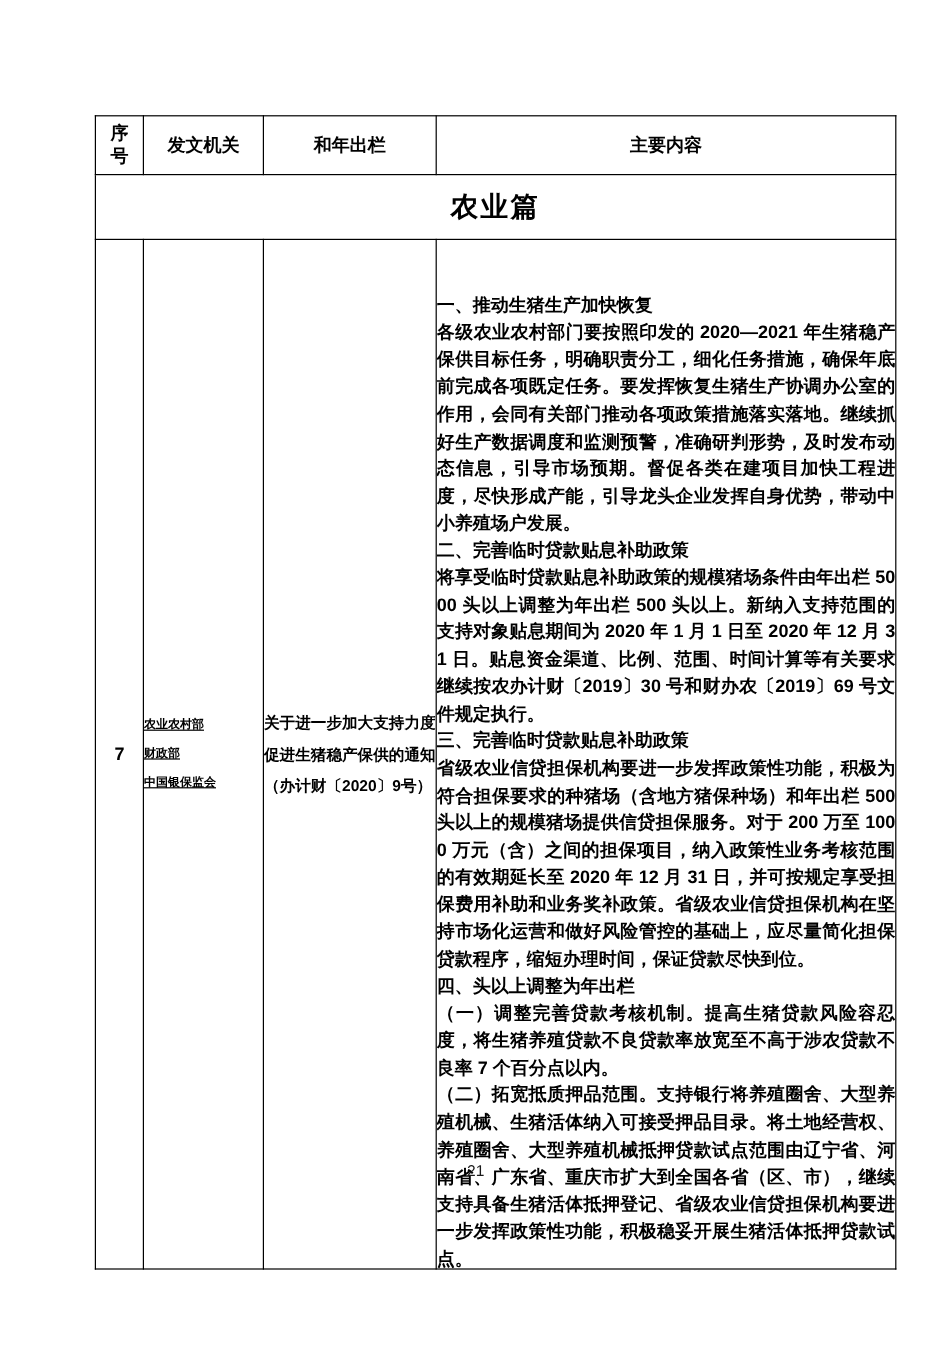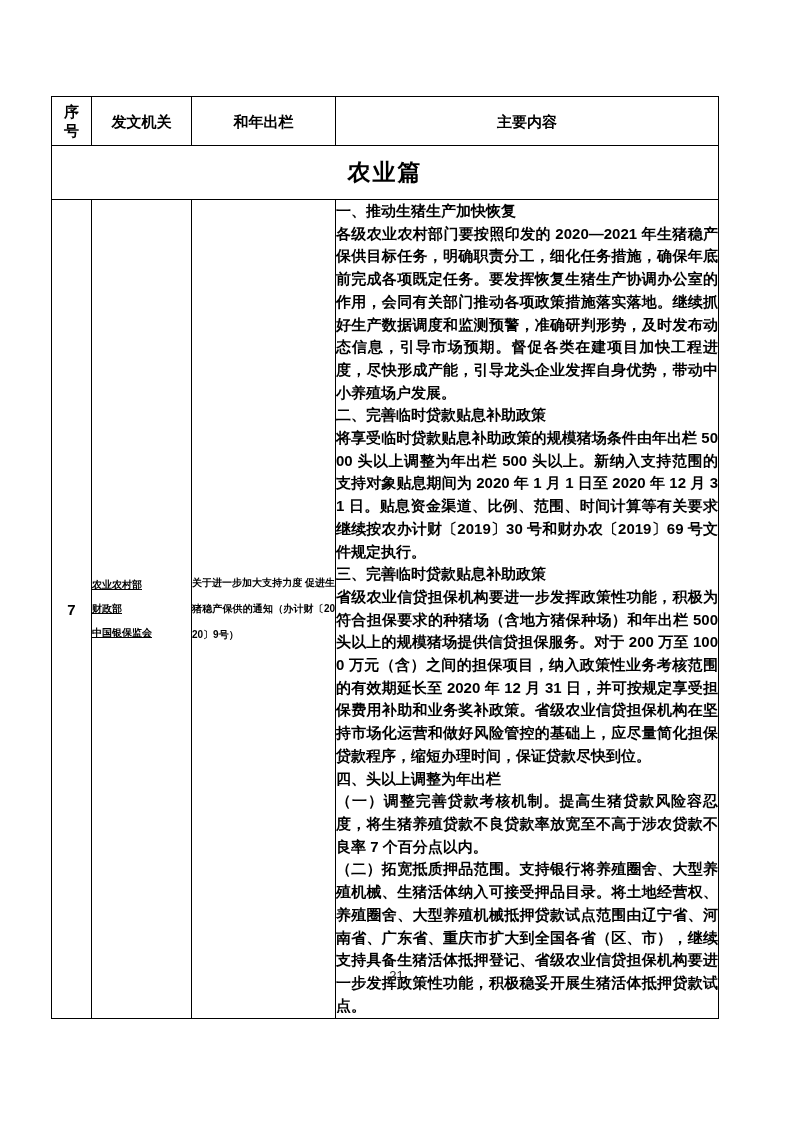--- a/index.html
+++ b/index.html
@@ -11,21 +11,21 @@
     position: relative;
     width: 793px;
     height: 1122px;
     background: #ffffff;
     color: #000000;
     font-family: "Liberation Sans", "DejaVu Sans", sans-serif;
     overflow: hidden;
   }
   table.doc-table {
     position: absolute;
-    left: 51px;
+    left: 79px;
     top: 96px;
     width: 667px;
     border-collapse: collapse;
     table-layout: fixed;
     padding-left: 36px;
   }
   .doc-table th,
   .doc-table td {
     border: 1.5px solid #000000;
     padding: 0;
@@ -66,37 +66,38 @@
     text-decoration: underline;
   }
   .agency-line {
     text-align: justify;
     text-justify: inter-character;
     line-height: 24px;
     word-break: break-all;
   }
   .cell-doc {
     vertical-align: middle;
-    font-size: 10px;
+    font-size: 13px;
     padding: 0 5px 0 6px;
   }
   .doc-name {
     text-align: justify;
     text-justify: inter-character;
     line-height: 26px;
     word-break: break-all;
   }
   .cell-content {
     vertical-align: top;
     font-size: 15px;
     padding: 3px 4px 0 7px;
   }
   .content-inner {
     height: 813px;
     overflow: hidden;
+    margin-top: 44px;
   }
   .content-para {
     margin: 0;
     text-align: justify;
     text-justify: inter-character;
     line-height: 22.7px;
     word-break: break-all;
   }
   .page-number {
     position: absolute;

